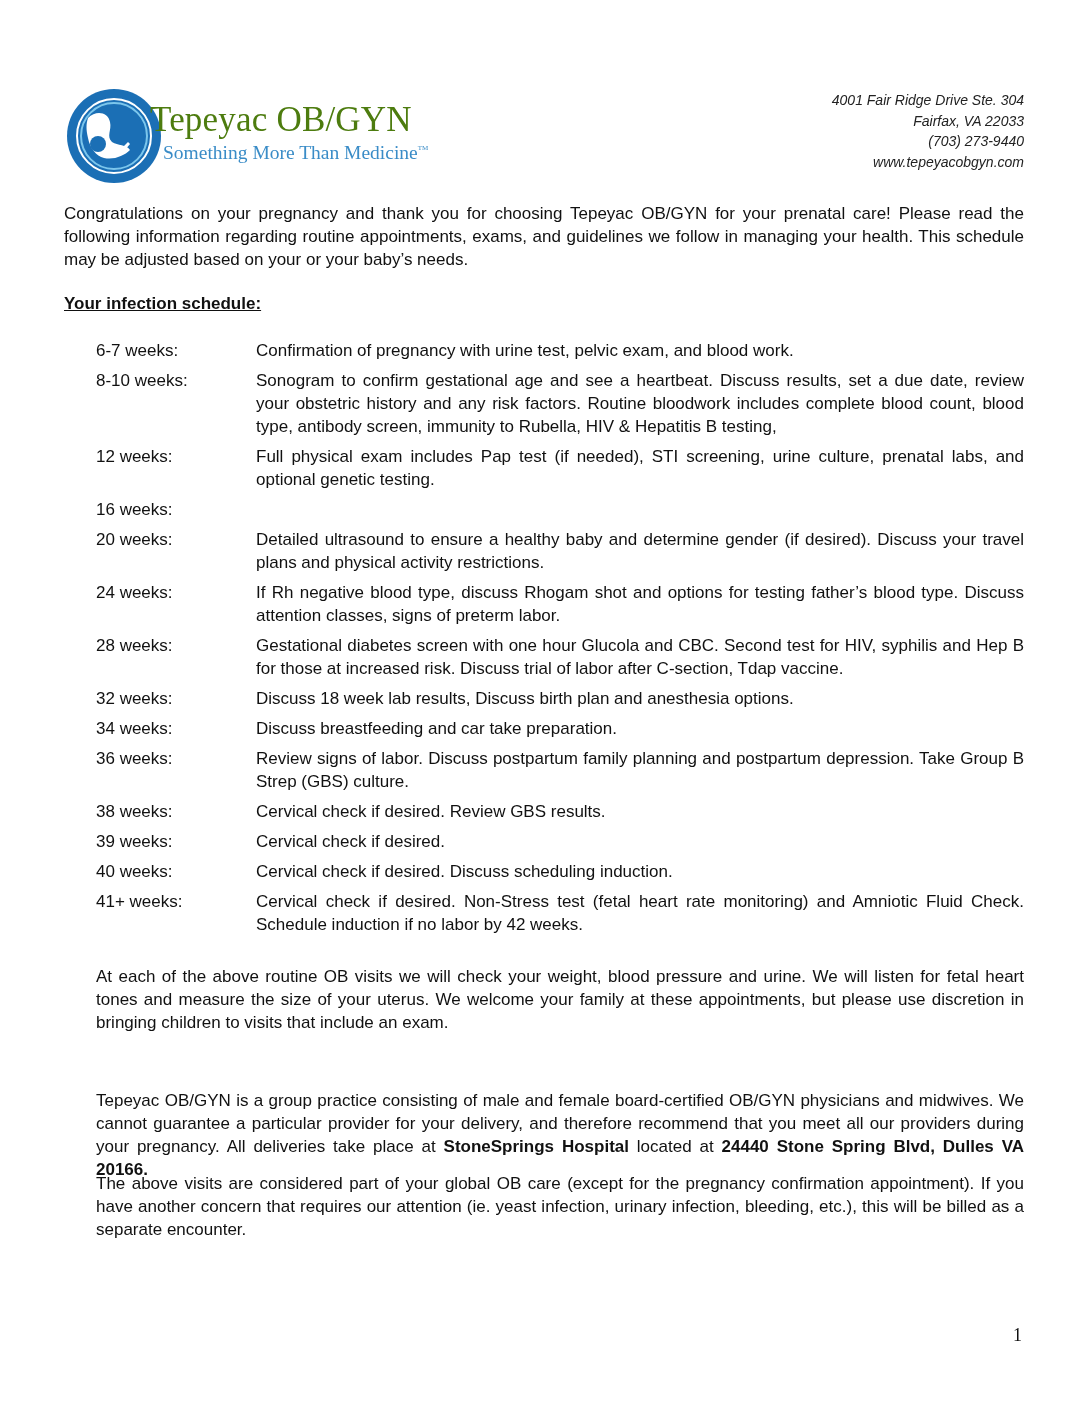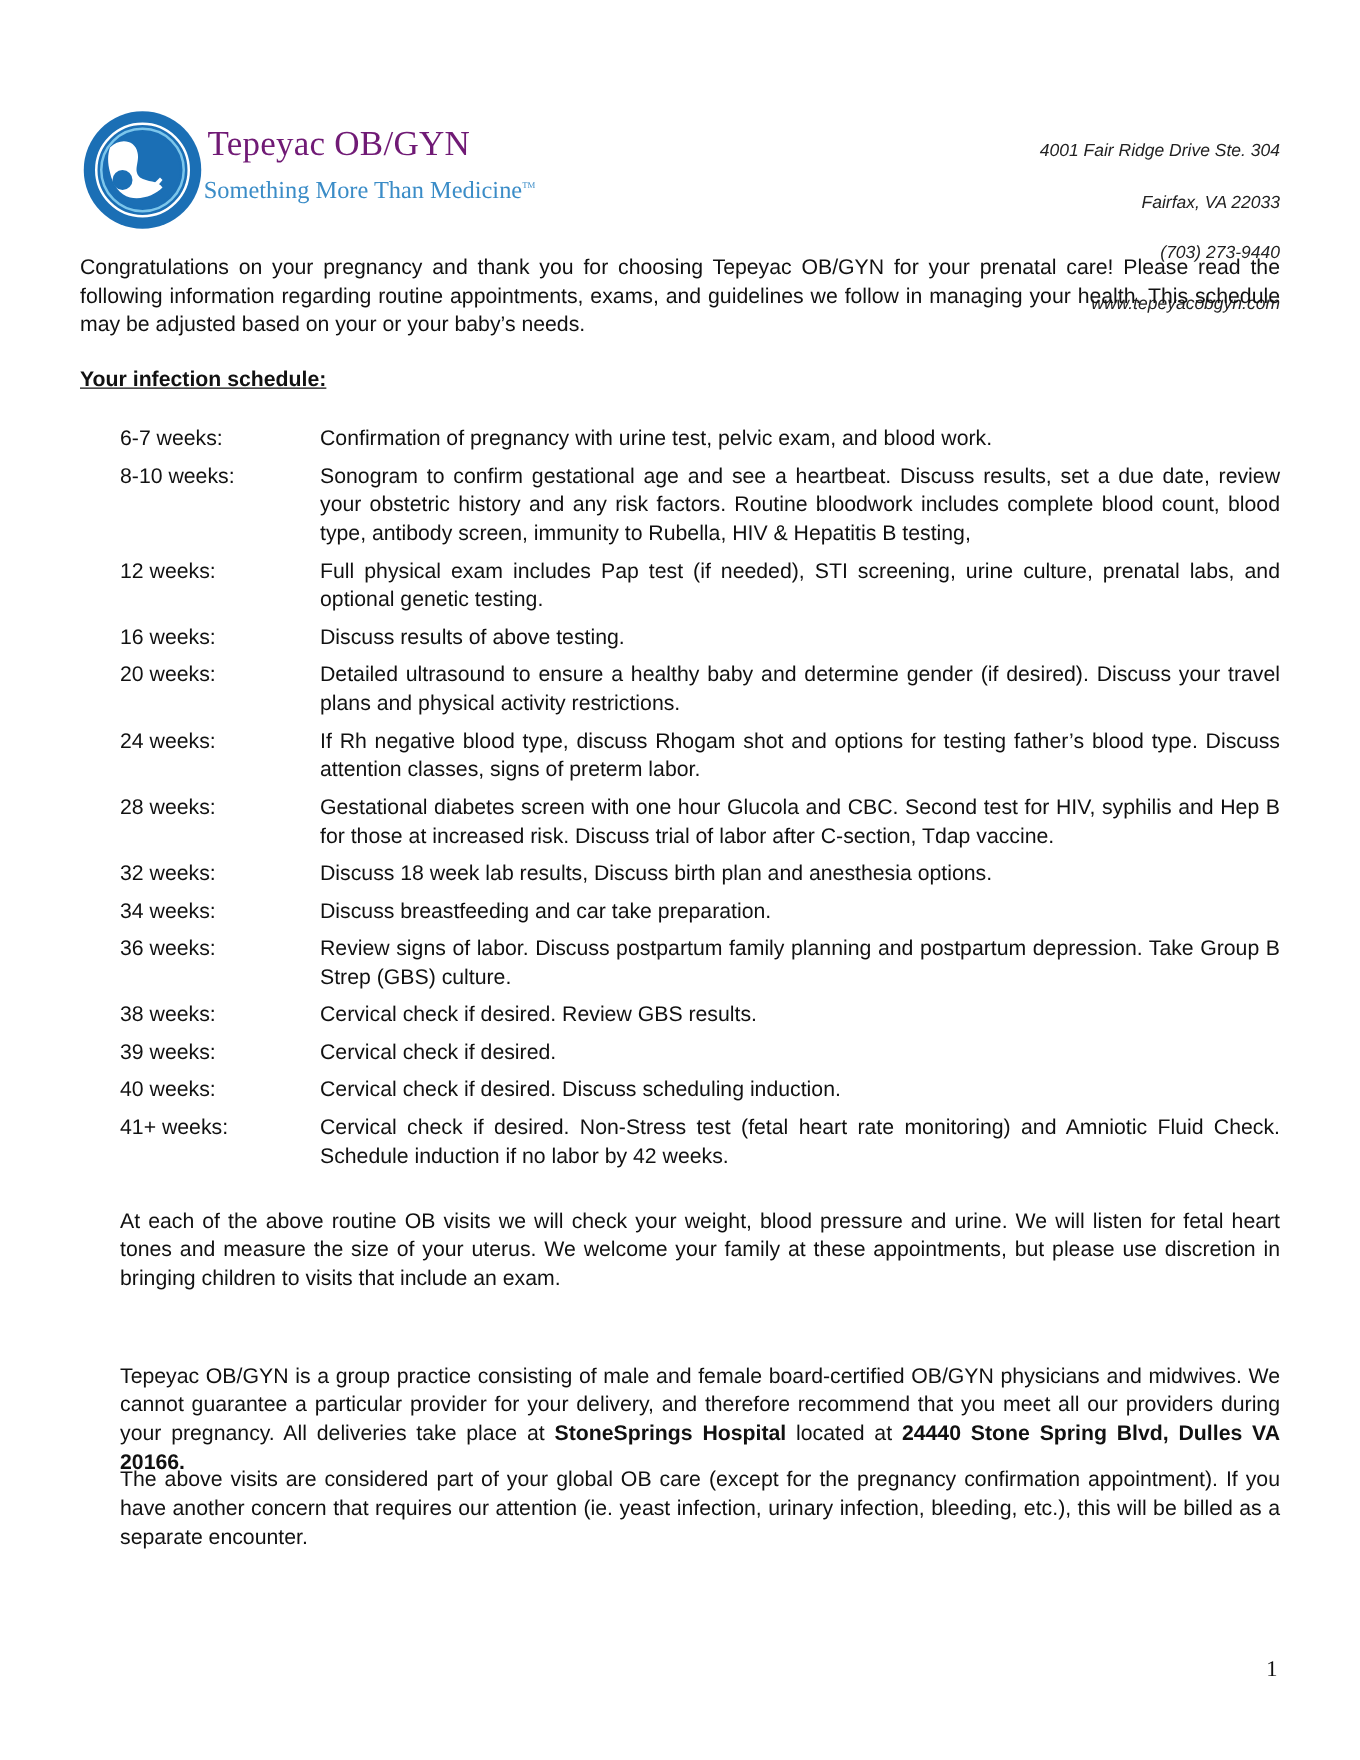--- a/index.html
+++ b/index.html
@@ -4,36 +4,36 @@
 <style>
   html, body { margin: 0; padding: 0; background: #ffffff; }
   body {
     width: 1088px; height: 1408px; position: relative; overflow: hidden;
     font-family: "Liberation Serif", "DejaVu Serif", serif;
     color: #111;
   }
   .logo { position: absolute; left: 66px; top: 88px; width: 390px; height: 96px; }
   .logo-mark { position: absolute; left: 0; top: 0; width: 96px; height: 96px; }
   .logo-title {
-    position: absolute; left: 100px; top: 12px;
-    font-family: "Liberation Serif", serif; font-size: 28px; color: #701a75;
+    position: absolute; left: 84px; top: 12px;
+    font-family: "Liberation Serif", serif; font-size: 35px; color: #4d7c0f;
     letter-spacing: 0.2px; white-space: nowrap;
   }
   .logo-tagline {
     position: absolute; left: 97px; top: 54px;
     font-family: "Liberation Serif", serif; font-size: 19.5px; color: #3a8cc7;
     white-space: nowrap;
   }
   .logo-tagline sup { font-size: 7px; vertical-align: top; position: relative; top: 2px; }
   .address {
     position: absolute; right: 64px; top: 90px; text-align: right;
     font-family: "Liberation Sans", sans-serif; font-style: italic;
     font-size: 14px; line-height: 20.5px; color: #222;
   }
-  .address div { white-space: nowrap; margin-top: 20px; }
+  .address div { white-space: nowrap; }
   .text {
     font-family: "Liberation Sans Narrow", "Liberation Sans", sans-serif;
     font-size: 17px; line-height: 23px; color: #111;
   }
   .intro {
     position: absolute; left: 64px; top: 202px; width: 960px;
     text-align: justify; text-align-last: left;
   }
   .section-title {
     position: absolute; left: 64px; top: 292px; font-weight: bold;
@@ -89,21 +89,20 @@
   <div class="row">
       <div class="wk">8-10 weeks:</div>
       <div class="desc">Sonogram to confirm gestational age and see a heartbeat.  Discuss results, set a due date, review your obstetric history and any risk factors.  Routine bloodwork includes complete blood count, blood type, antibody screen, immunity to Rubella, HIV &amp; Hepatitis B testing,</div>
     </div>
   <div class="row">
       <div class="wk">12 weeks:</div>
       <div class="desc">Full physical exam includes Pap test (if needed), STI screening, urine culture, prenatal labs, and optional genetic testing.</div>
     </div>
   <div class="row">
       <div class="wk">16 weeks:</div>
-      <div class="desc">Discuss results of above testing.</div>
     </div>
   <div class="row">
       <div class="wk">20 weeks:</div>
       <div class="desc">Detailed ultrasound to ensure a healthy baby and determine gender (if desired).  Discuss your travel plans and physical activity restrictions.</div>
     </div>
   <div class="row">
       <div class="wk">24 weeks:</div>
       <div class="desc">If Rh negative blood type, discuss Rhogam shot and options for testing father’s blood type. Discuss attention classes, signs of preterm labor.</div>
     </div>
   <div class="row">

